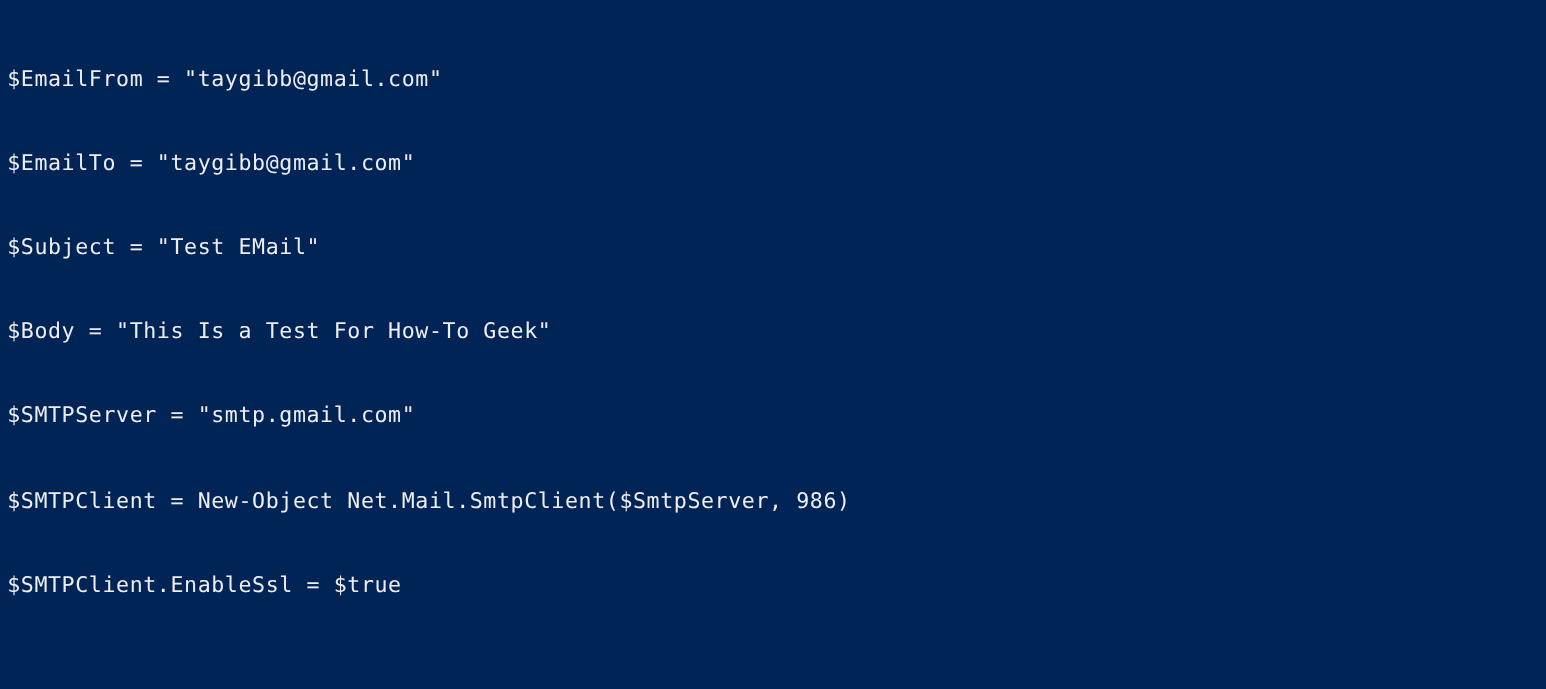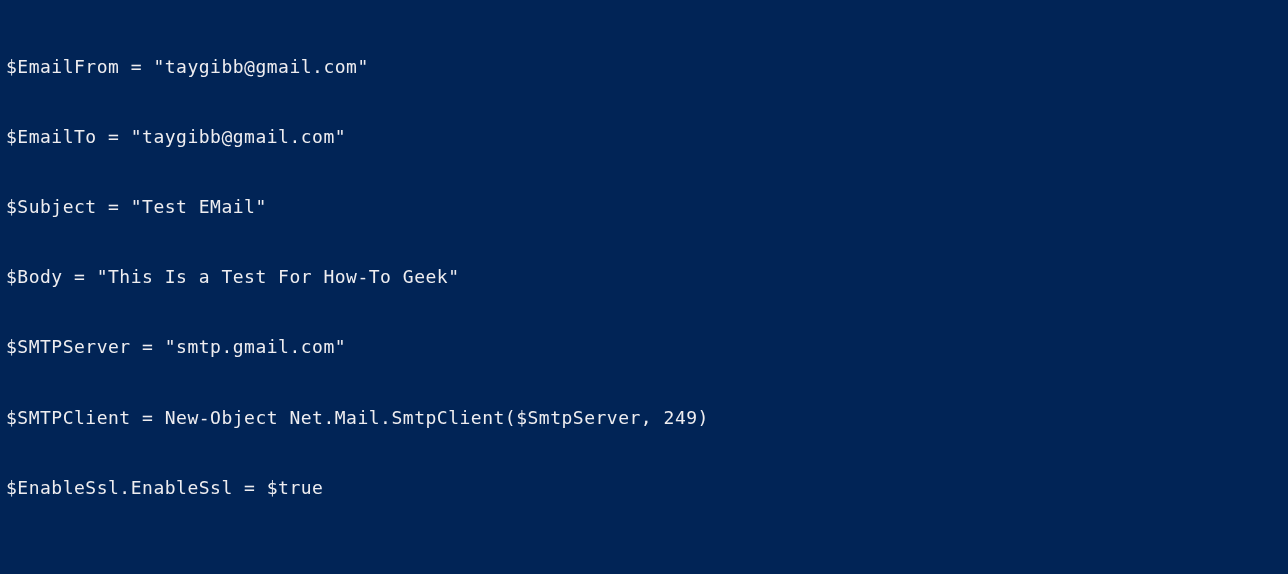--- a/index.html
+++ b/index.html
@@ -28,17 +28,17 @@
   </style>
 </head>
 <body>
 
 <div class="terminal-content">
   <span class="script-line">$EmailFrom = "taygibb@gmail.com"</span>
   <span class="script-line">$EmailTo = "taygibb@gmail.com"</span>
   <span class="script-line">$Subject = "Test EMail"</span>
   <span class="script-line">$Body = "This Is a Test For How-To Geek"</span>
   <span class="script-line">$SMTPServer = "smtp.gmail.com"</span>
-  <span class="script-line">$SMTPClient = New-Object Net.Mail.SmtpClient($SmtpServer, 249)</span>
-  <span class="script-line">$EnableSsl.EnableSsl = $true</span>
+  <span class="script-line">$SMTPClient = New-Object Net.Mail.SmtpClient($SmtpServer, 986)</span>
+  <span class="script-line">$SMTPClient.EnableSsl = $true</span>
   
   
 </div>
 
 </body></html>

